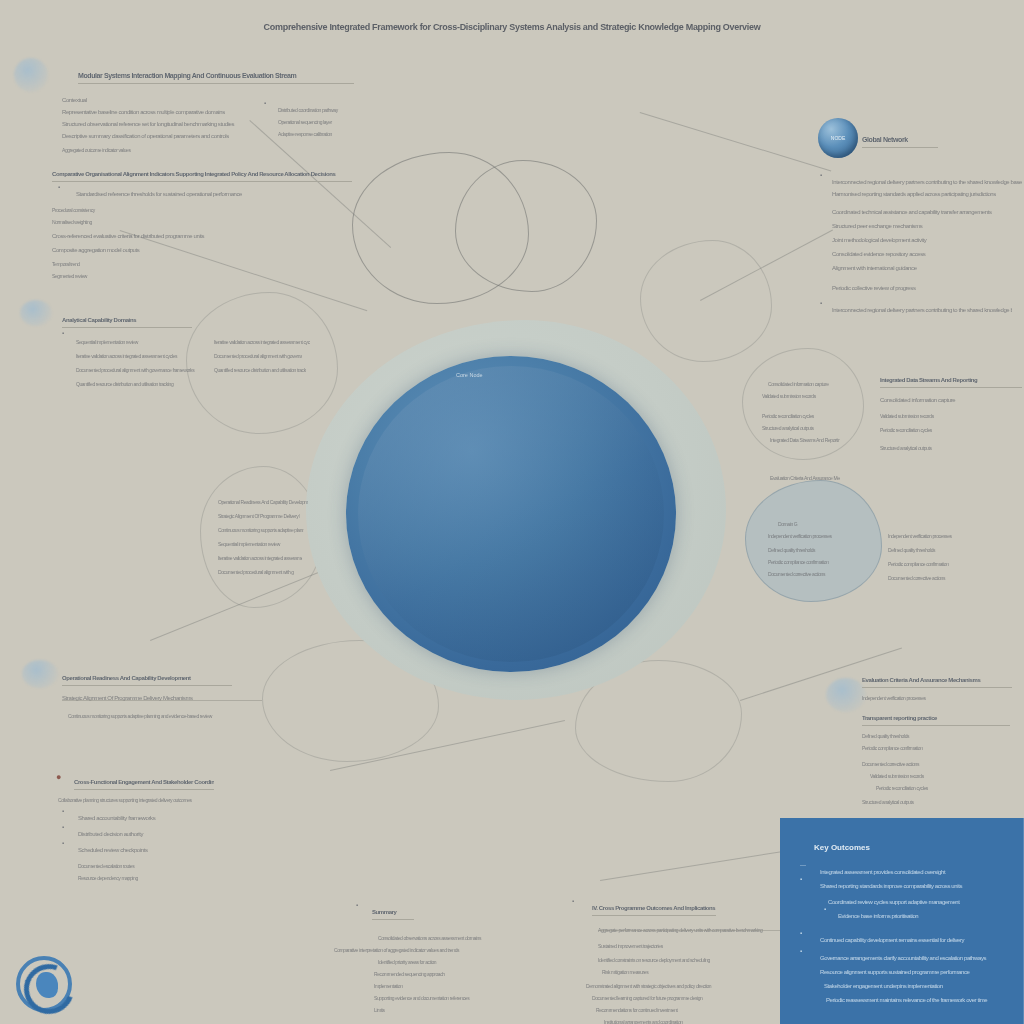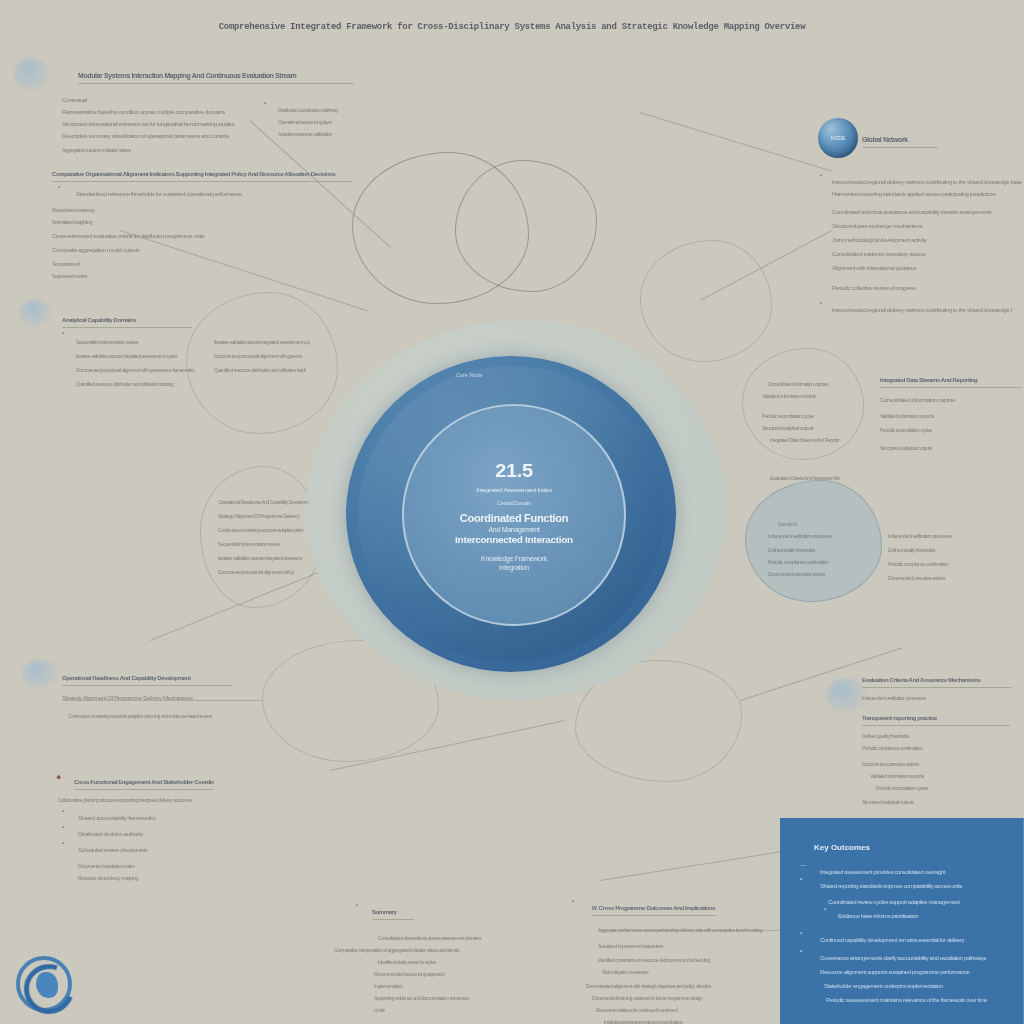--- a/index.html
+++ b/index.html
@@ -27,21 +27,21 @@
   .head{border-bottom:1px solid #a9a79c;padding-bottom:1px;}
   .tiny span{font-size:5px;}
   .sm span{font-size:6px;}
   .md span{font-size:7px;}
 
   .bullet{position:absolute;color:#7b7d80;font-size:6px;filter:blur(.4px);}
   .bullet.alt{color:#8d5a4f;}
 
   
   #poster-title{
-    position:absolute;left:0;right:0;top:16px;text-align:center;font-family:Liberation Mono, monospace;
+    position:absolute;left:0;right:0;top:16px;text-align:center;
   }
   #poster-title span{
     color:#5b5f66;font-size:9px;font-weight:bold;letter-spacing:-.3px;
     filter:blur(.5px);transform:scaleY(.95);display:inline-block;
   }
 
   
   .blob{
     position:absolute;
     border:1px solid rgba(110,112,110,.55);
@@ -190,30 +190,20 @@
   <div class="conn" style="left:330px;top:770px;width:240px;transform:rotate(-12deg);"></div>
   <div class="conn" style="left:740px;top:700px;width:170px;transform:rotate(-18deg);"></div>
   <div class="conn" style="left:150px;top:640px;width:200px;transform:rotate(-22deg);"></div>
   <div class="conn" style="left:600px;top:880px;width:190px;transform:rotate(-9deg);"></div>
 
   <div id="hub">
     <div id="hub-outer"></div>
     <div id="hub-mid"></div>
     <div id="hub-mid2"></div>
     <div id="hub-top-label">Core Node</div>
-    <div id="hub-inner">
-      <div class="hub-num">21.5</div>
-      <div class="hub-sub">Integrated Assessment Index</div>
-      <div class="hub-kicker">Central Domain</div>
-      <div class="hub-l1">Coordinated Function</div>
-      <div class="hub-l2">And Management</div>
-      <div class="hub-l3">Interconnected Interaction</div>
-      <div class="hub-foot">Knowledge Framework</div>
-      <div class="hub-foot2">Integration</div>
-    </div>
   </div>
 
   <div class="softdot" style="left:14px;top:58px;width:34px;height:34px;"></div>
   <div class="ftxt head md" style="left:78px;top:64px;width:276px;">
     <span>Modular Systems Interaction Mapping And Continuous Evaluation Stream</span>
   </div>
   <div class="ftxt sm" style="left:62px;top:88px;width:60px;"><span>Contextual</span></div>
   <div class="ftxt sm" style="left:62px;top:100px;width:230px;"><span>Representative baseline condition across multiple comparative domains</span></div>
   <div class="ftxt sm" style="left:62px;top:112px;width:268px;"><span>Structured observational reference set for longitudinal benchmarking studies</span></div>
   <div class="ftxt sm" style="left:62px;top:124px;width:250px;"><span>Descriptive summary classification of operational parameters and controls</span></div>

